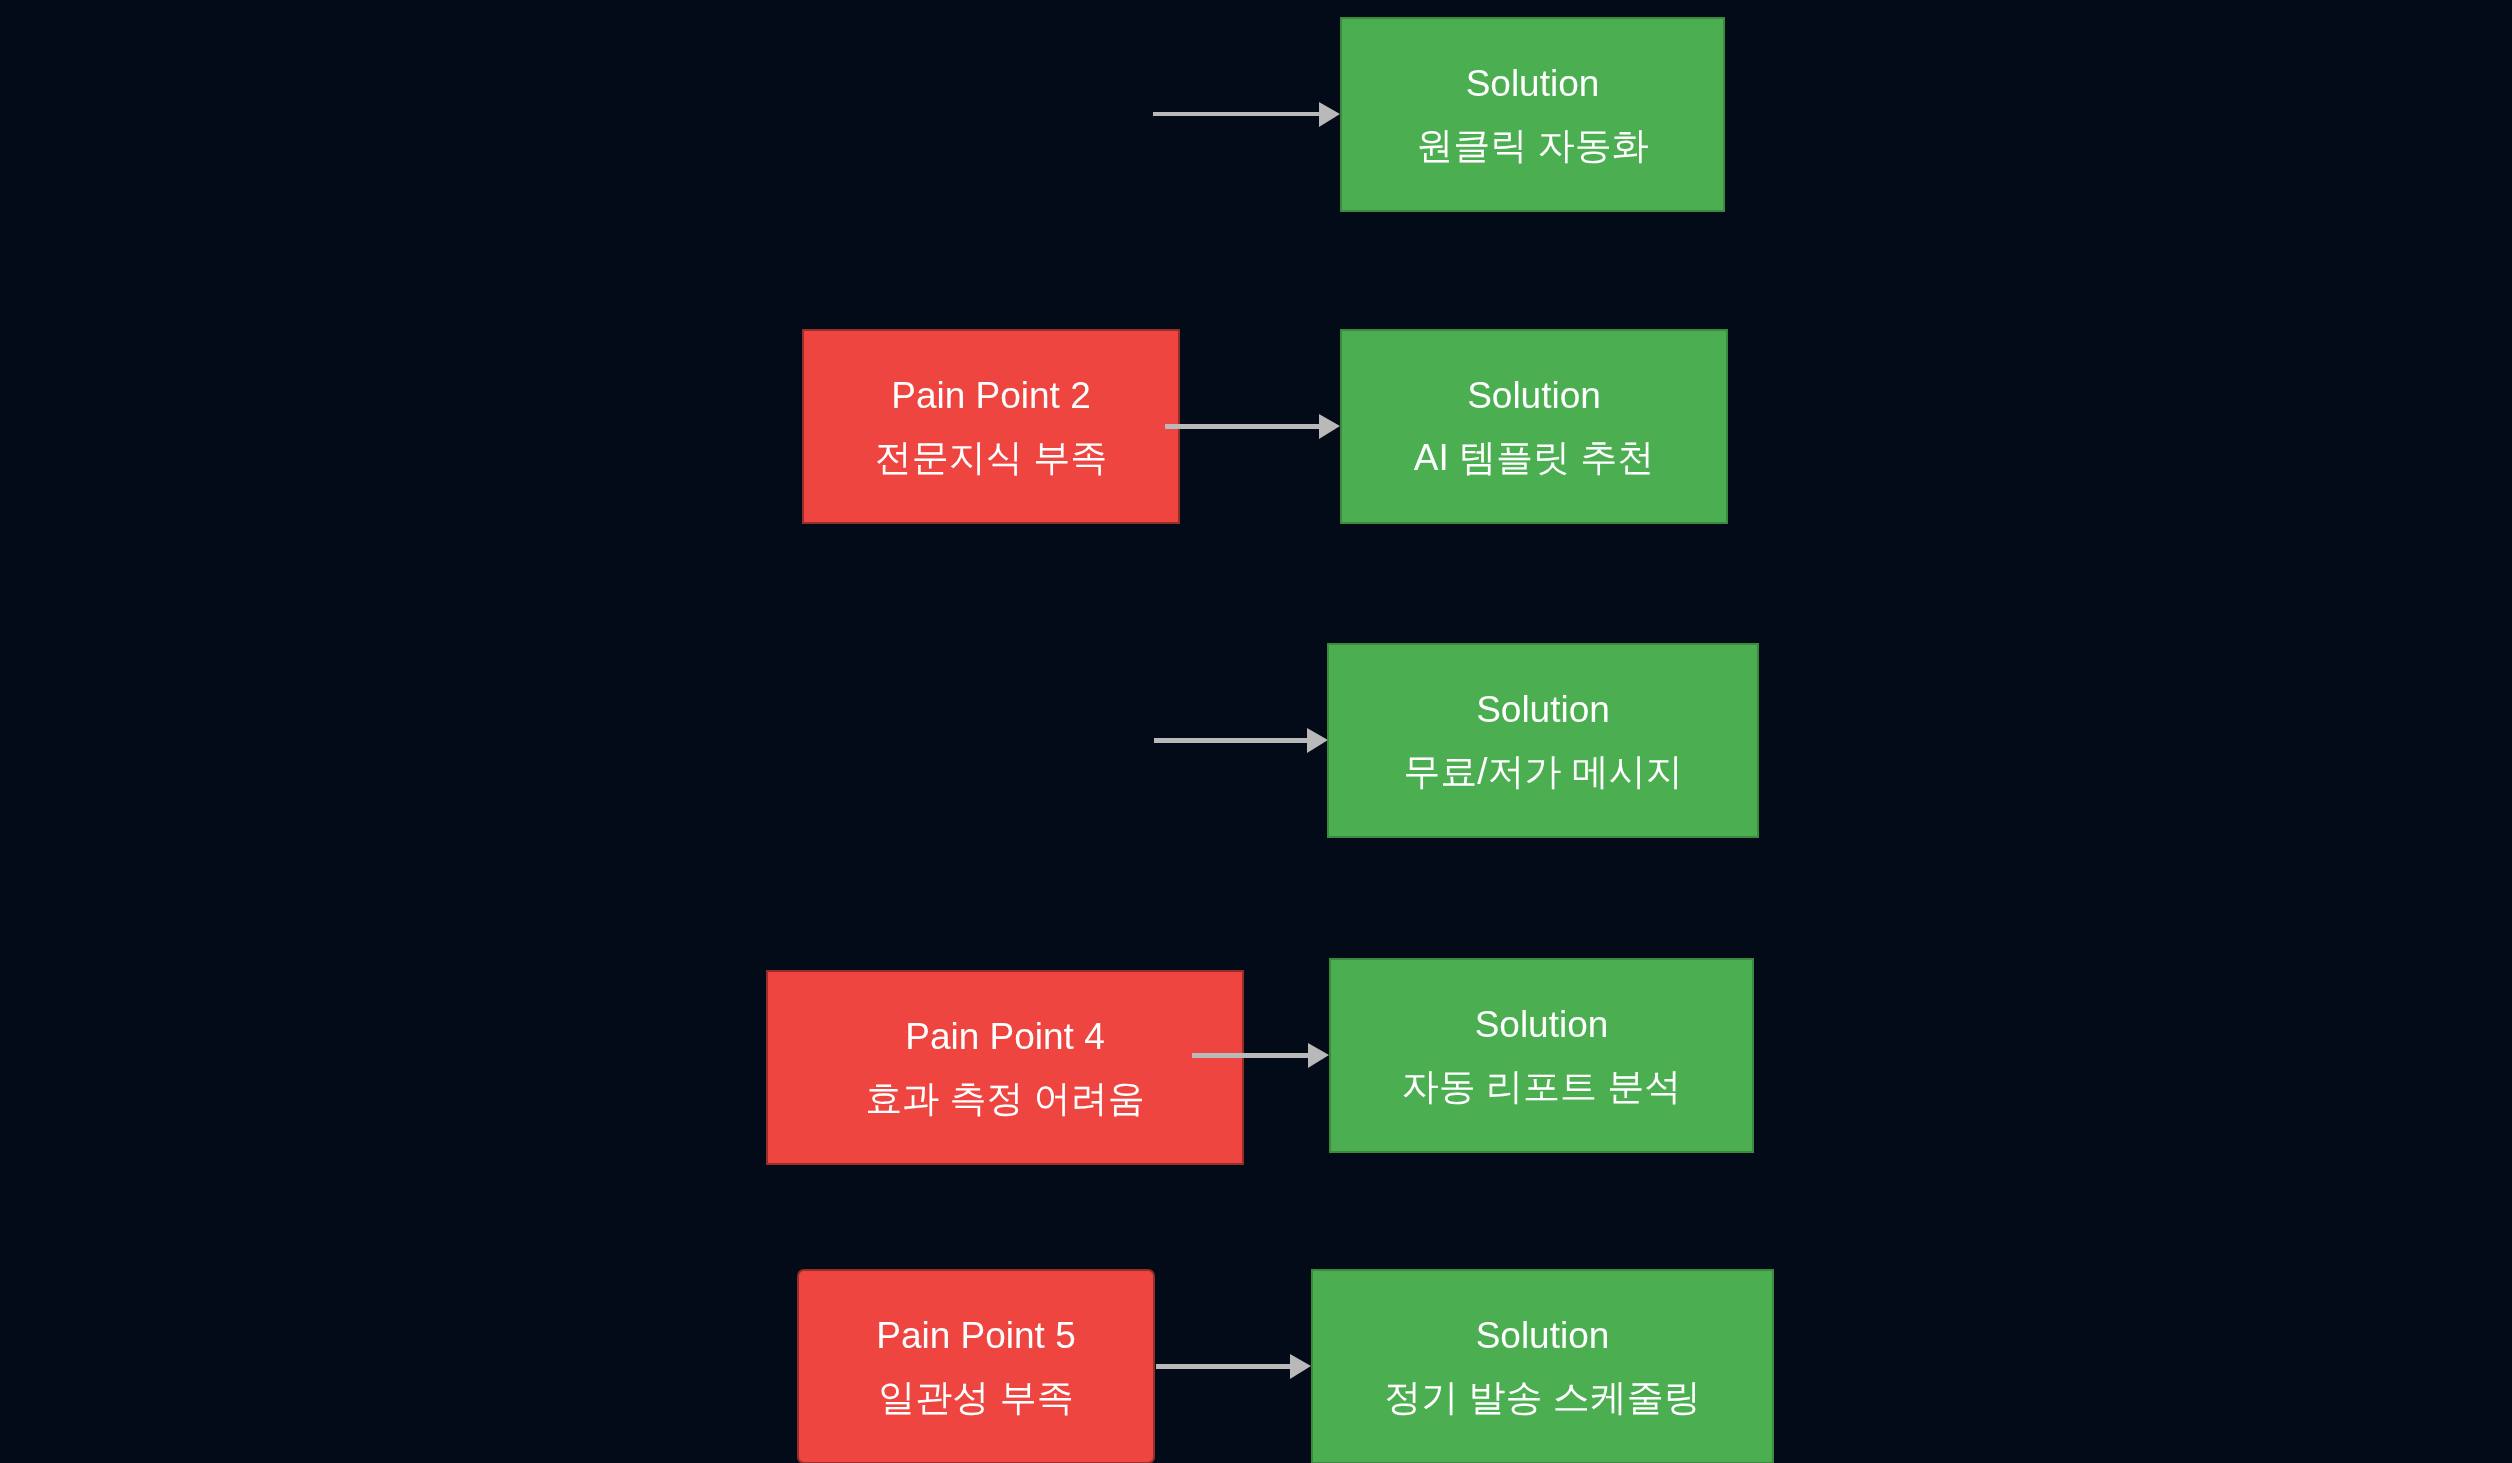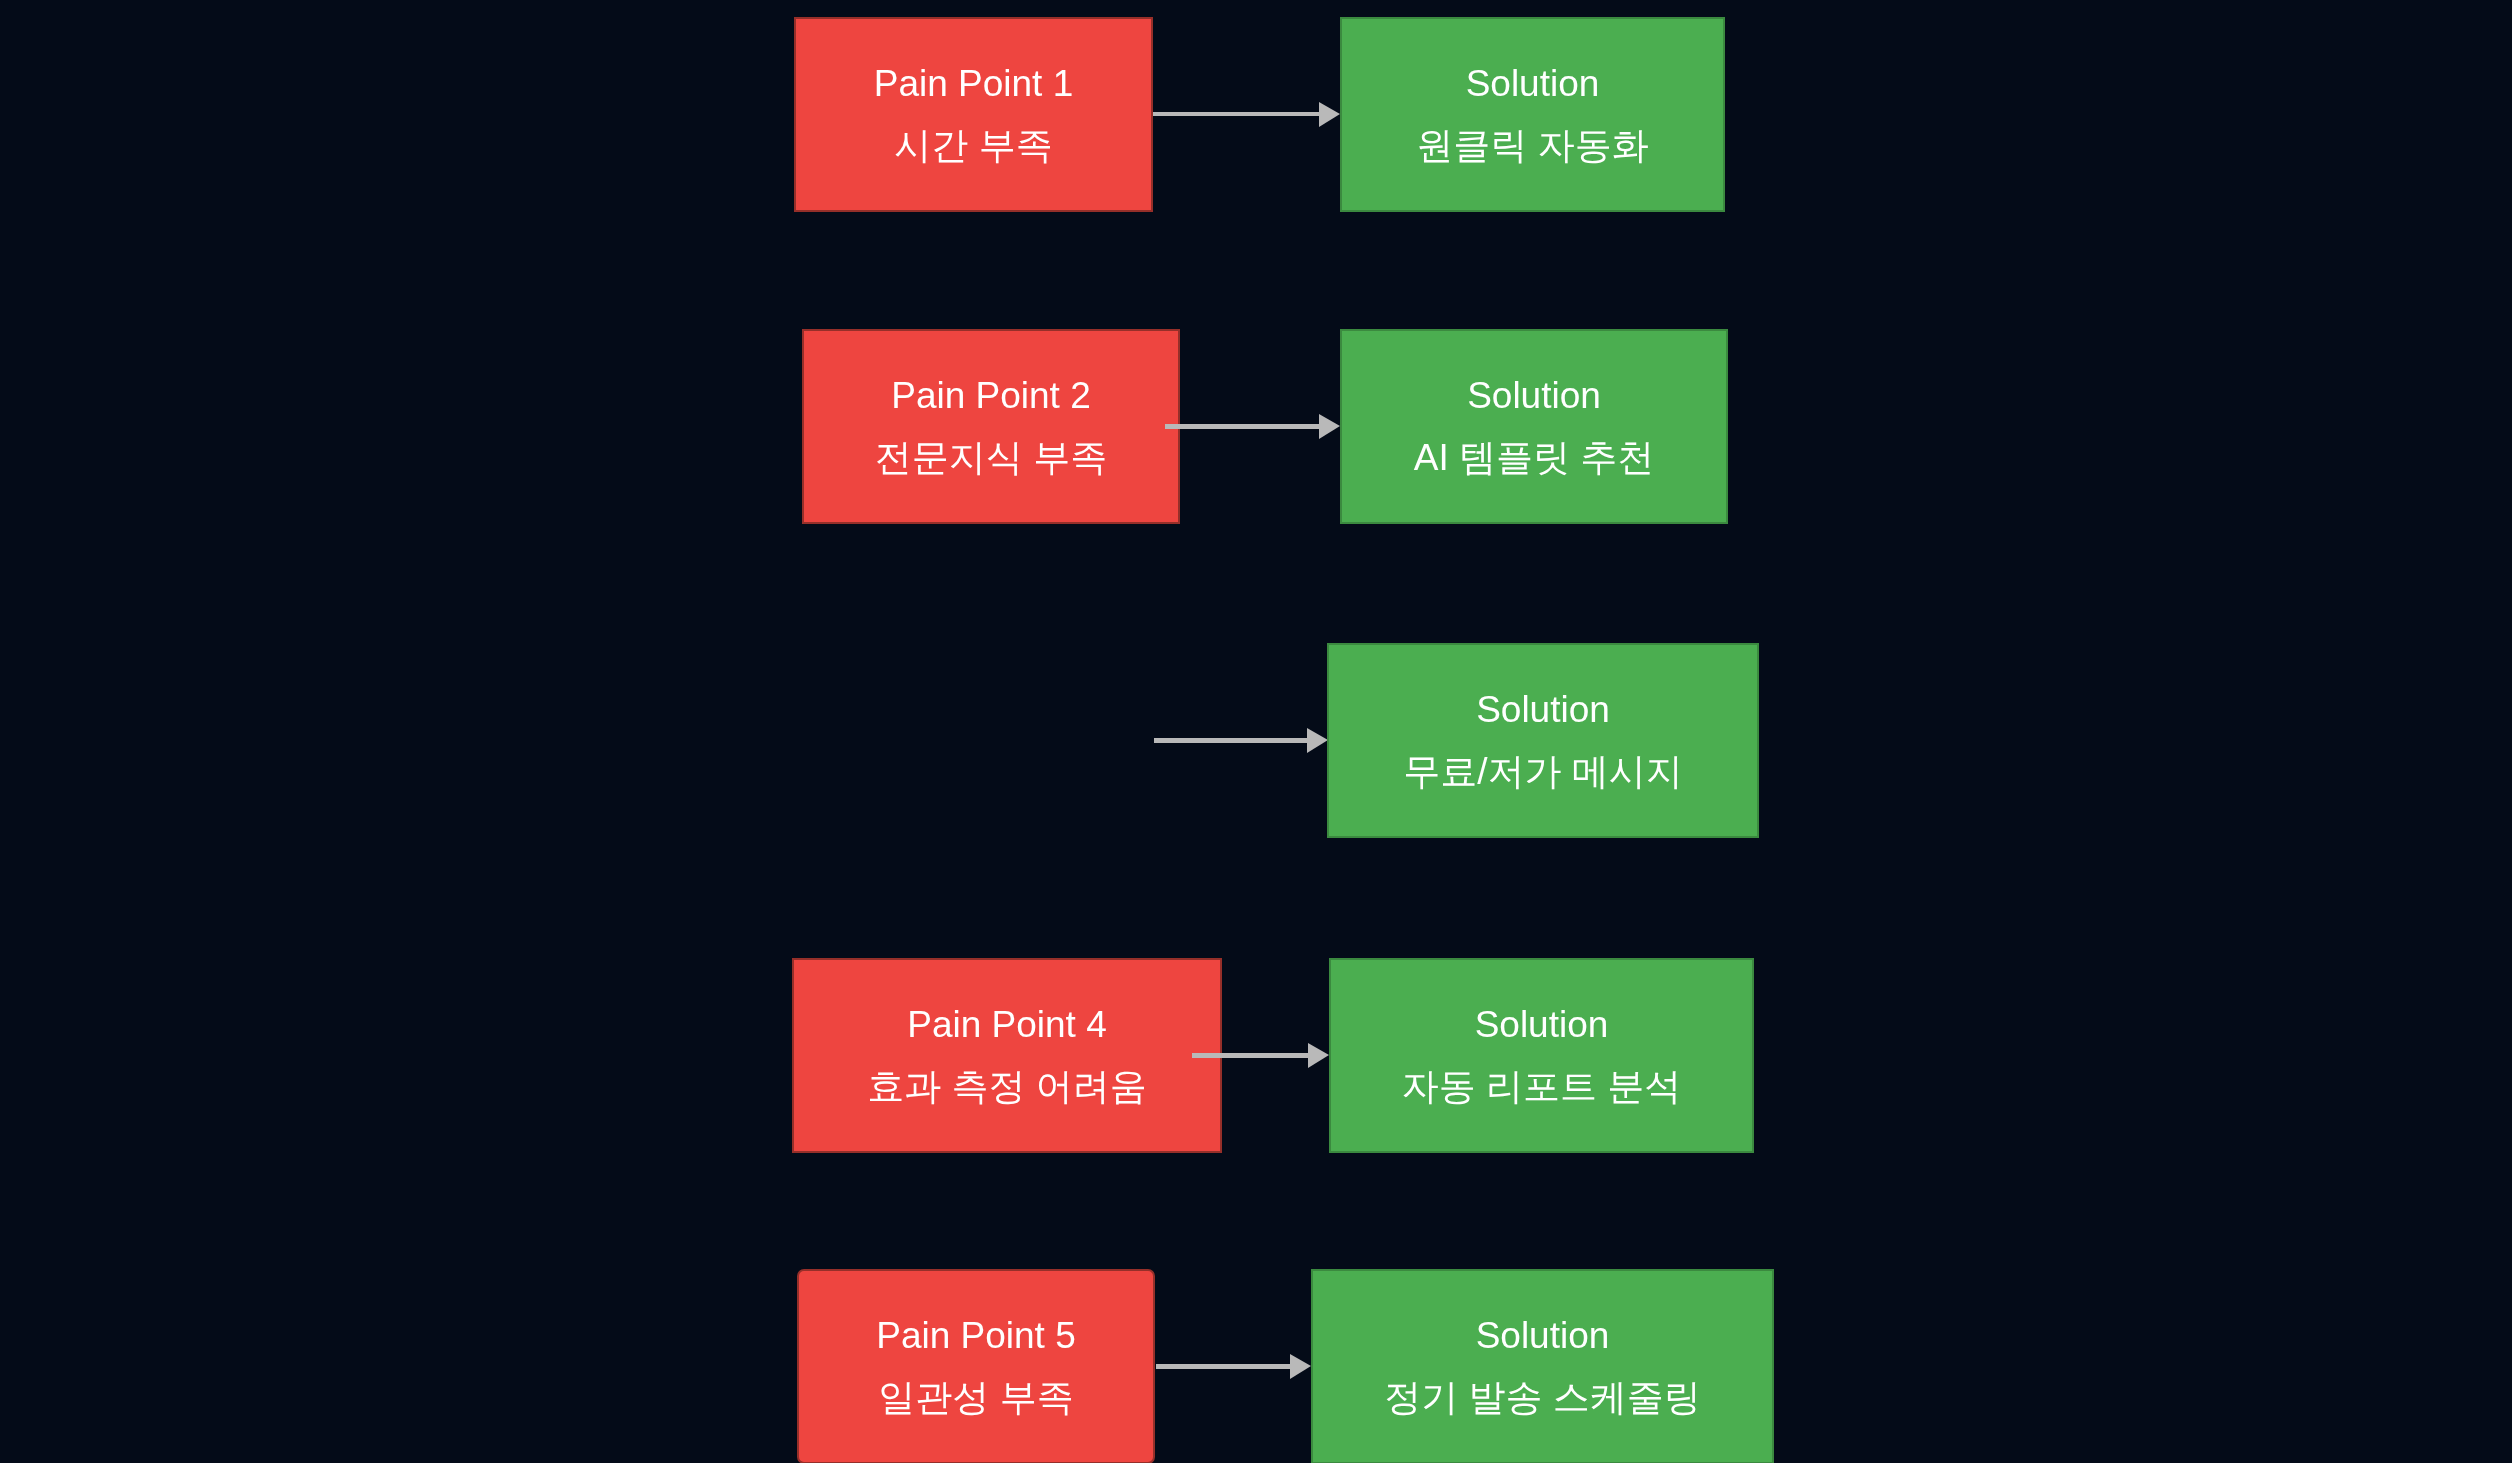--- a/index.html
+++ b/index.html
@@ -50,21 +50,21 @@
   }
   .solution {
     background: var(--solution-fill, #4bae50);
     border: 2.8px solid var(--solution-stroke, #3b8a3f);
   }
 
   
   .r1 .pain { left: 794px; width: 359px; }  .r1 .solution { left: 1340px; width: 385px; }
   .r2 .pain { left: 786px; width: 378px; margin-left: 16px; }  .r2 .solution { left: 1340px; width: 388px; }
   .r3 .pain { left: 796px; width: 358px; }  .r3 .solution { left: 1327px; width: 432px; }
-  .r4 .pain { left: 792px; width: 430px; }  .r4 .solution { left: 1329px; width: 425px; }
+  .r4 .pain { left: 766px; width: 478px; margin-top: 12px; }  .r4 .solution { left: 1329px; width: 425px; }
   .r5 .pain { left: 797px; width: 358px; border-radius: 7px; }  .r5 .solution { left: 1311px; width: 463px; }
 
   .arrow {
     position: absolute;
     top: 85px;
     height: 25px;
   }
   .r1 .arrow { left: 1153px; width: 187px; }
   .r2 .arrow { left: 1165px; width: 175px; }
   .r3 .arrow { left: 1154px; width: 174px; }
@@ -89,24 +89,20 @@
     border-top: 12px solid transparent;
     border-bottom: 13px solid transparent;
   }
 </style>
 </head>
 <body>
 
 <div class="canvas">
 
   <div class="row r1">
-    <div class="node pain">
-      <div class="node-title">Pain Point 1</div>
-      <div class="node-desc">시간 부족</div>
-    </div>
     <div class="arrow">
       <div class="arrow-line"></div>
       <div class="arrow-head"></div>
     </div>
     <div class="node solution">
       <div class="node-title">Solution</div>
       <div class="node-desc">원클릭 자동화</div>
     </div>
   </div>
 

